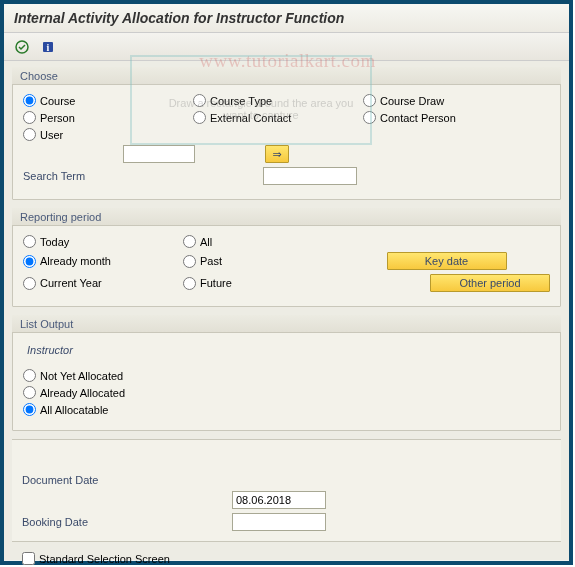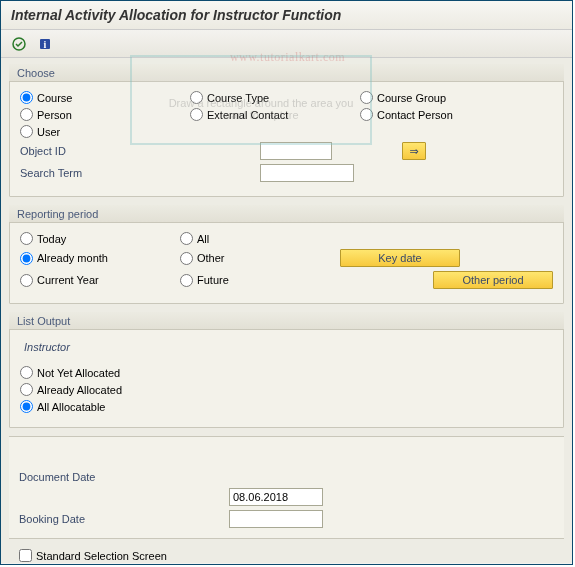--- a/index.html
+++ b/index.html
@@ -8,21 +8,21 @@
     padding: 0;
     font-family: Arial, sans-serif;
     font-size: 11px;
     background: #fff;
     width: 575px;
     height: 567px;
     overflow: hidden;
     position: relative;
   }
   .app {
-    border: 1px solid #0c4a6e;
+    border: 4px solid #0c4a6e;
     width: 573px;
     height: 565px;
     background: #f2f2ee;
   }
   .titlebar {
     background: linear-gradient(#f7f7f3,#eceae2);
     border-bottom: 1px solid #ccc;
     padding: 6px 10px;
     font-weight: bold;
     font-style: italic;
@@ -114,21 +114,21 @@
     display:flex;
     align-items:center;
     margin: 4px 0;
     padding-left: 10px;
   }
   .watermark {
     position: absolute;
     top: 50px;
     left: 0; right: 0;
     text-align: center;
-    font-size: 12px;
+    font-size: 19px;
     color: rgba(200,60,60,0.25);
     pointer-events: none;
     font-family: Georgia, serif;
     letter-spacing: 0.5px;
   }
   .ghost-box {
     position: absolute;
     top: 55px; left: 130px;
     width: 242px; height: 90px;
     border: 2px solid rgba(120,190,190,0.35);
@@ -170,21 +170,21 @@
         <div class="col fixed radio-wrap">
           <input type="radio" name="choose" checked="" style="">
           <span>Course</span>
         </div>
         <div class="col fixed radio-wrap">
           <input type="radio" name="choose" style="">
           <span>Course Type</span>
         </div>
         <div class="col radio-wrap">
           <input type="radio" name="choose" style="">
-          <span>Course Group</span>
+          <span>Course Draw</span>
         </div>
       </div>
 
       <div class="row">
         <div class="col fixed radio-wrap">
           <input type="radio" name="choose" style="">
           <span>Person</span>
         </div>
         <div class="col fixed radio-wrap">
           <input type="radio" name="choose" style="">
@@ -197,21 +197,20 @@
       </div>
 
       <div class="row">
         <div class="col fixed radio-wrap">
           <input type="radio" name="choose" style="">
           <span>User</span>
         </div>
       </div>
 
       <div class="row">
-        <span class="field-label">Object ID</span>
         <input class="text-input" style="width: 72px; margin-left: 100px;" value="">
         <span style="width:70px;"></span>
         <span class="btn-yellow icon">⇒</span>
       </div>
 
       <div class="row">
         <span class="field-label">Search Term</span>
         <input class="text-input" style="width: 94px; margin-left: 100px;" value="">
       </div>
     </div>
@@ -230,23 +229,23 @@
         </div>
         <div class="col"></div>
       </div>
       <div class="row">
         <div class="col fixed2 radio-wrap">
           <input type="radio" name="period" checked="" style="">
           <span>Already month</span>
         </div>
         <div class="col fixed2 radio-wrap">
           <input type="radio" name="period" style="">
-          <span>Other</span>
-        </div>
-        <div class="col" style="justify-content:flex-start;">
+          <span>Past</span>
+        </div>
+        <div class="col" style="justify-content:center;">
           <span class="btn-yellow wide">Key date</span>
         </div>
       </div>
       <div class="row">
         <div class="col fixed2 radio-wrap">
           <input type="radio" name="period" style="">
           <span>Current Year</span>
         </div>
         <div class="col fixed2 radio-wrap">
           <input type="radio" name="period" style="">

